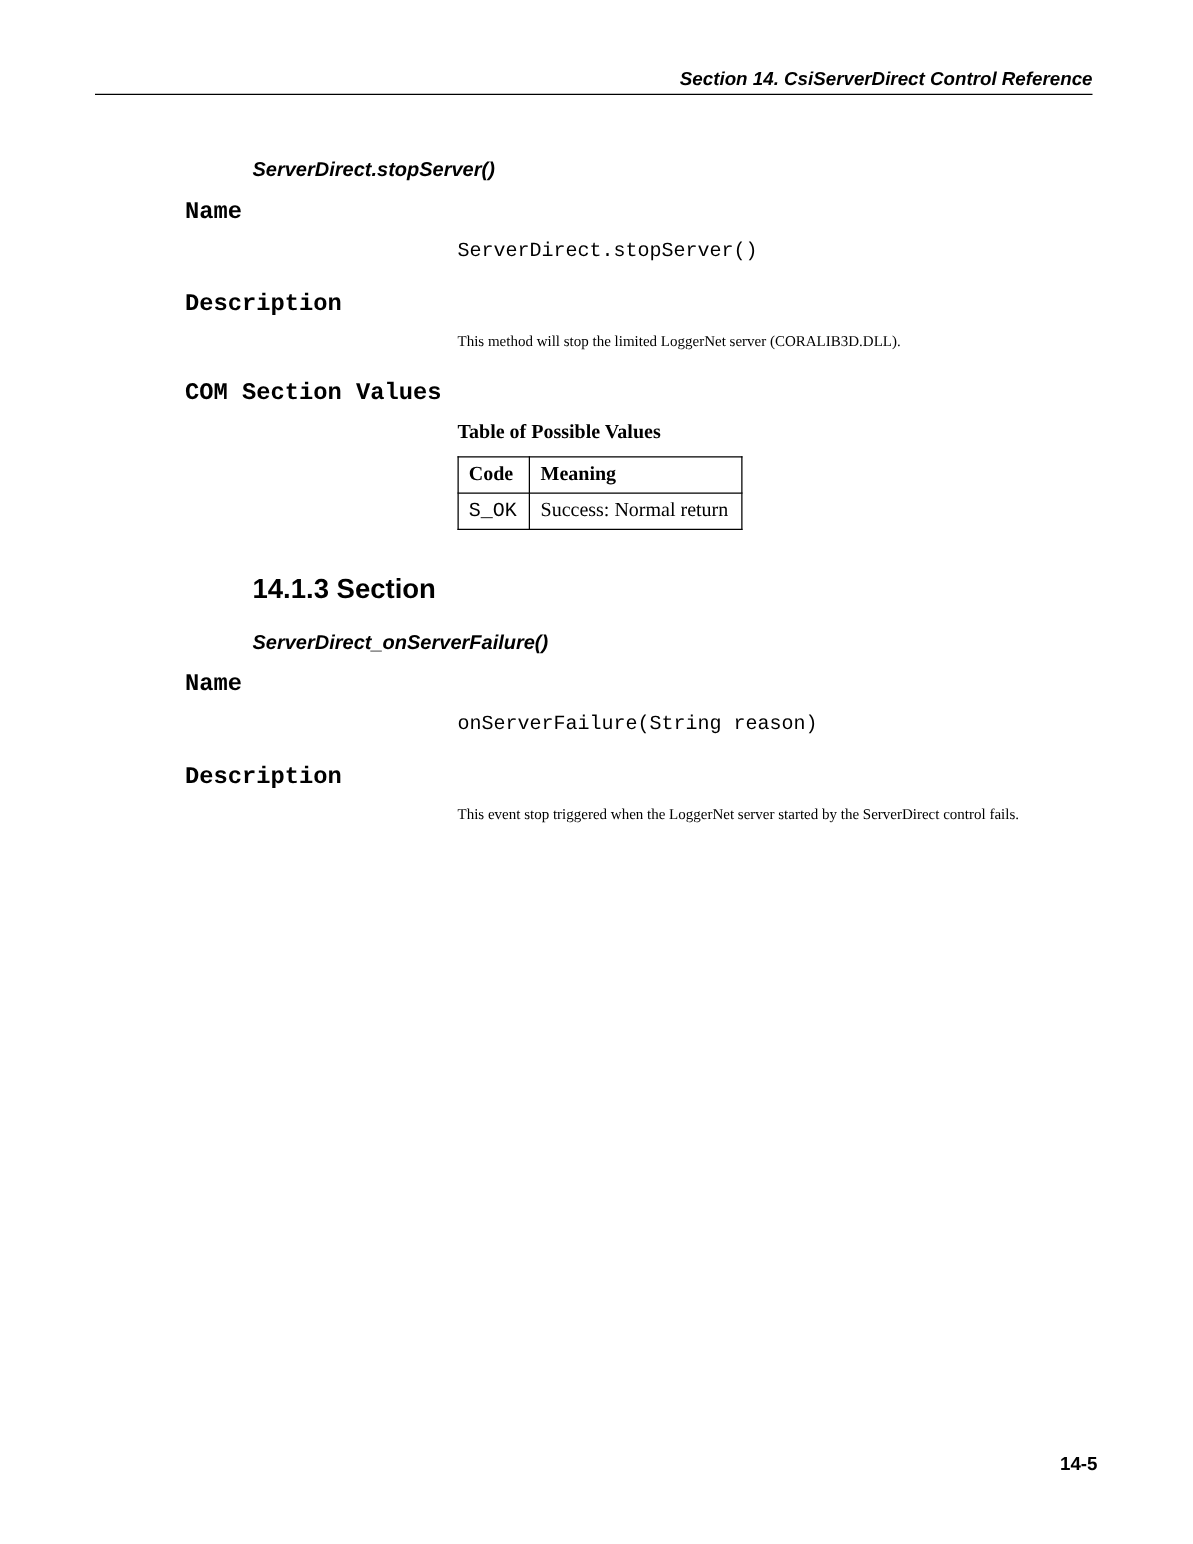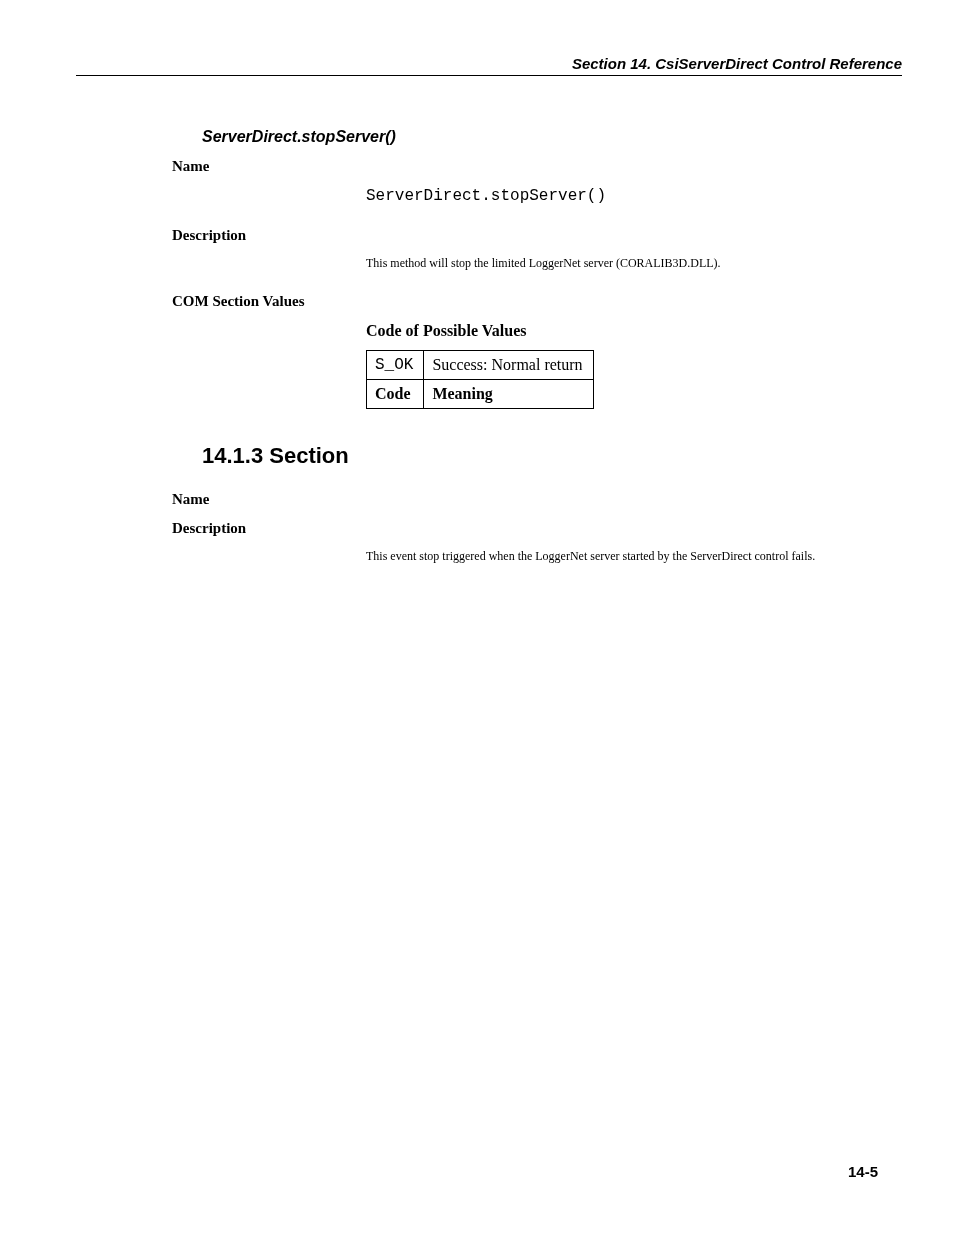--- a/index.html
+++ b/index.html
@@ -7,21 +7,21 @@
     width: 954px;
     height: 1235px;
     background: #fff;
     font-family: "Times New Roman", Times, serif;
     color: #000;
     position: relative;
   }
   .page {
     position: absolute;
     top: 0; left: 0; right: 0; bottom: 0;
-    padding: 55px 52px 55px 76px;
+    padding: 55px 80px 55px 76px;
     border-radius: 23px;
   }
   .header-line {
     border-bottom: 1.5px solid #000;
     padding-bottom: 3px;
     margin-bottom: 52px;
     text-align: right;
     font-family: Arial, Helvetica, sans-serif;
     font-weight: bold;
     font-style: italic;
@@ -29,24 +29,24 @@
   }
   .method-title {
     font-family: Arial, Helvetica, sans-serif;
     font-weight: bold;
     font-style: italic;
     font-size: 16px;
     margin-left: 126px;
     margin-bottom: 12px;
   }
   .label {
-    font-family: Liberation Serif, serif;
+    font-family: Liberation Mono, monospace;
     font-weight: bold;
-    font-size: 15px;
-    margin-left: 96px;
+    font-size: 19px;
+    margin-left: 72px;
     margin-bottom: 12px;
   }
   .mono {
     font-family: "Courier New", Courier, monospace;
     font-size: 16px;
     margin-left: 290px;
     margin-bottom: 22px;
   }
   .body-text {
     font-family: "Times New Roman", Times, serif;
@@ -112,37 +112,39 @@
 
   <div class="method-title">ServerDirect.stopServer()</div>
 
   <div class="label">Name</div>
   <div class="mono">ServerDirect.stopServer()</div>
 
   <div class="label">Description</div>
   <div class="body-text">This method will stop the limited LoggerNet server (CORALIB3D.DLL).</div>
 
   <div class="label">COM Section Values</div>
-  <div class="table-title">Code of Possible Values</div>
+  <div class="table-title">Table of Possible Values</div>
 
   <table class="codes">
     <tbody>
         <tr>
+      <th>Code</th>
+      <th>Meaning</th>
+    </tr>
+    <tr>
       <td class="code-cell">S_OK</td>
       <td class="meaning-cell">Success: Normal return</td>
-    </tr>
-    <tr>
-      <th>Code</th>
-      <th>Meaning</th>
     </tr>
   </tbody>
     </table>
 
   <div class="section-heading">14.1.3  Section</div>
 
+  <div class="method-title">ServerDirect_onServerFailure()</div>
 
   <div class="label">Name</div>
+  <div class="mono">onServerFailure(String reason)</div>
 
   <div class="label">Description</div>
   <div class="body-text">This event stop triggered when the LoggerNet server started by the ServerDirect control fails.</div>
 
   <div class="page-num">14-5</div>
 </div>
 
 </body></html>

